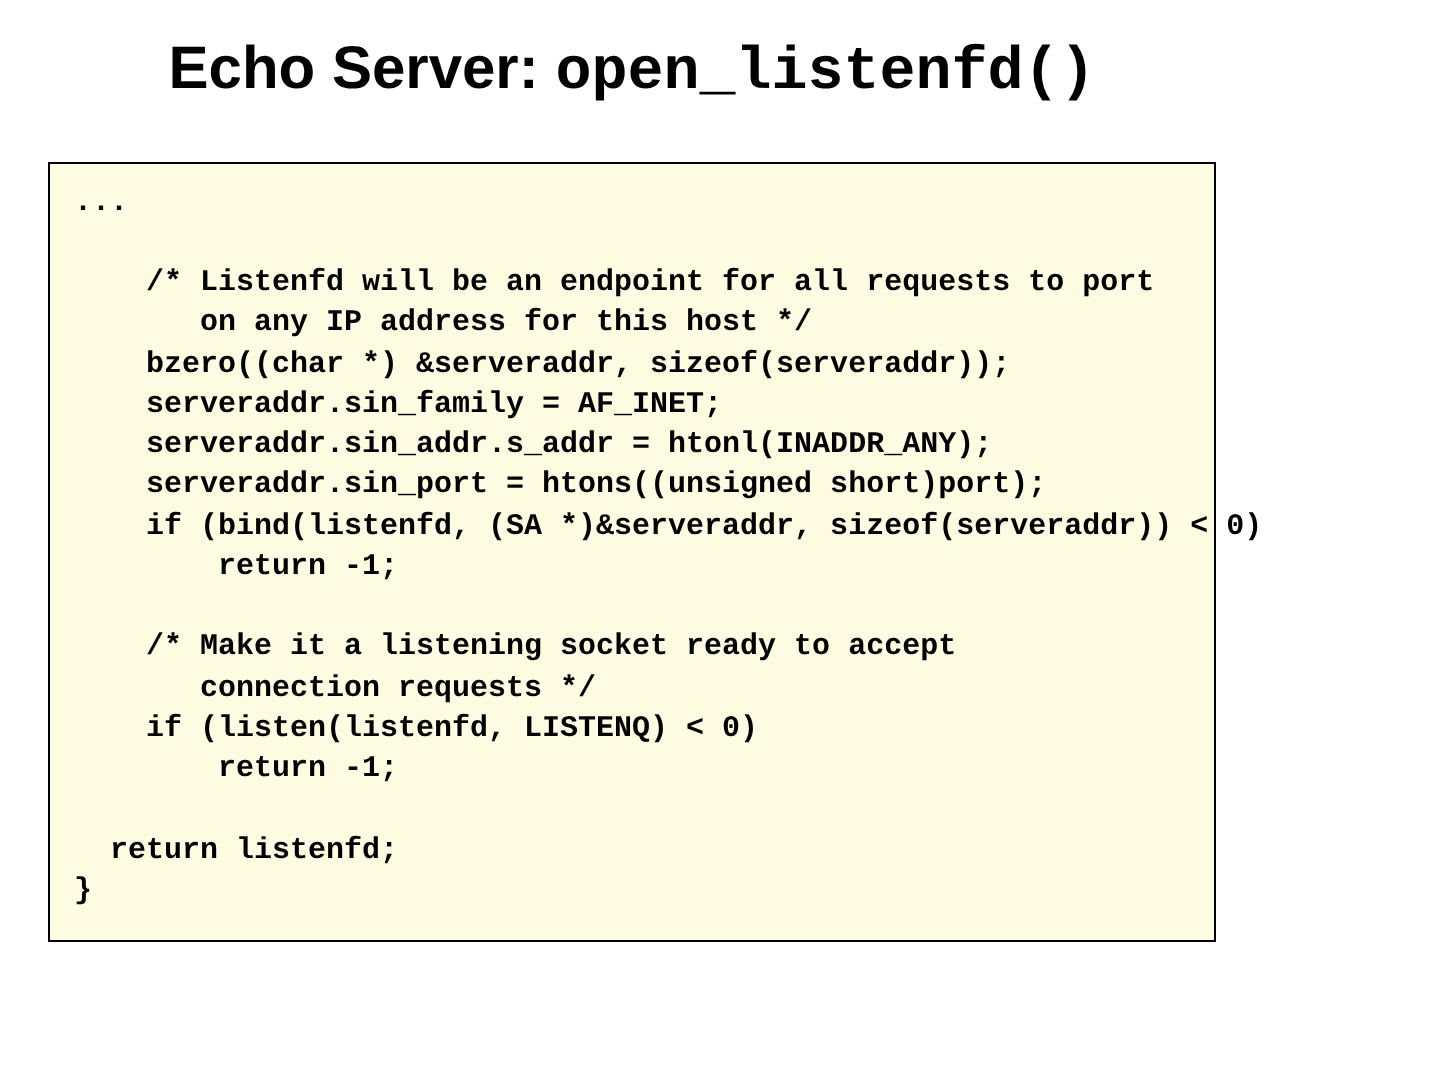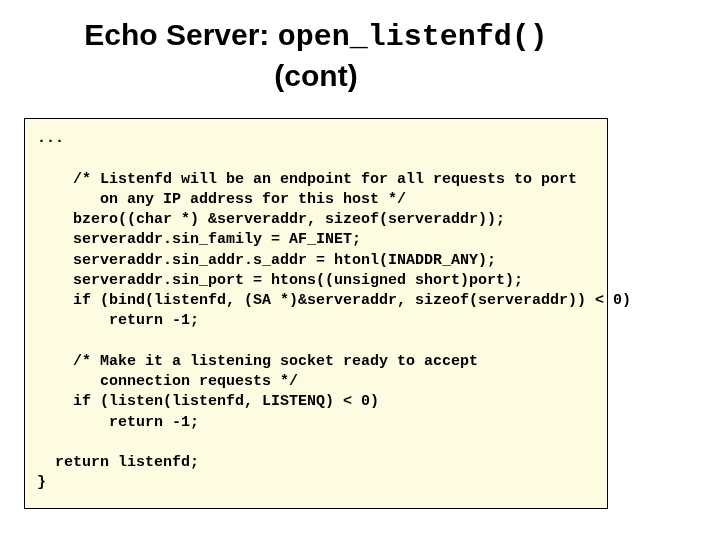--- a/index.html
+++ b/index.html
@@ -42,21 +42,20 @@
     white-space: pre;
     margin: 0 4px;
   }
 </style>
 </head>
 <body>
 
 <div class="slide">
   <div class="title">
     <span>Echo Server: </span><span class="mono">open_listenfd()</span><br>
-    <span>(cont)</span>
   </div>
   <div class="codebox">...
 
     /* Listenfd will be an endpoint for all requests to port
        on any IP address for this host */
     bzero((char *) &amp;serveraddr, sizeof(serveraddr));
     serveraddr.sin_family = AF_INET;
     serveraddr.sin_addr.s_addr = htonl(INADDR_ANY);
     serveraddr.sin_port = htons((unsigned short)port);
     if (bind(listenfd, (SA *)&amp;serveraddr, sizeof(serveraddr)) &lt; 0)

